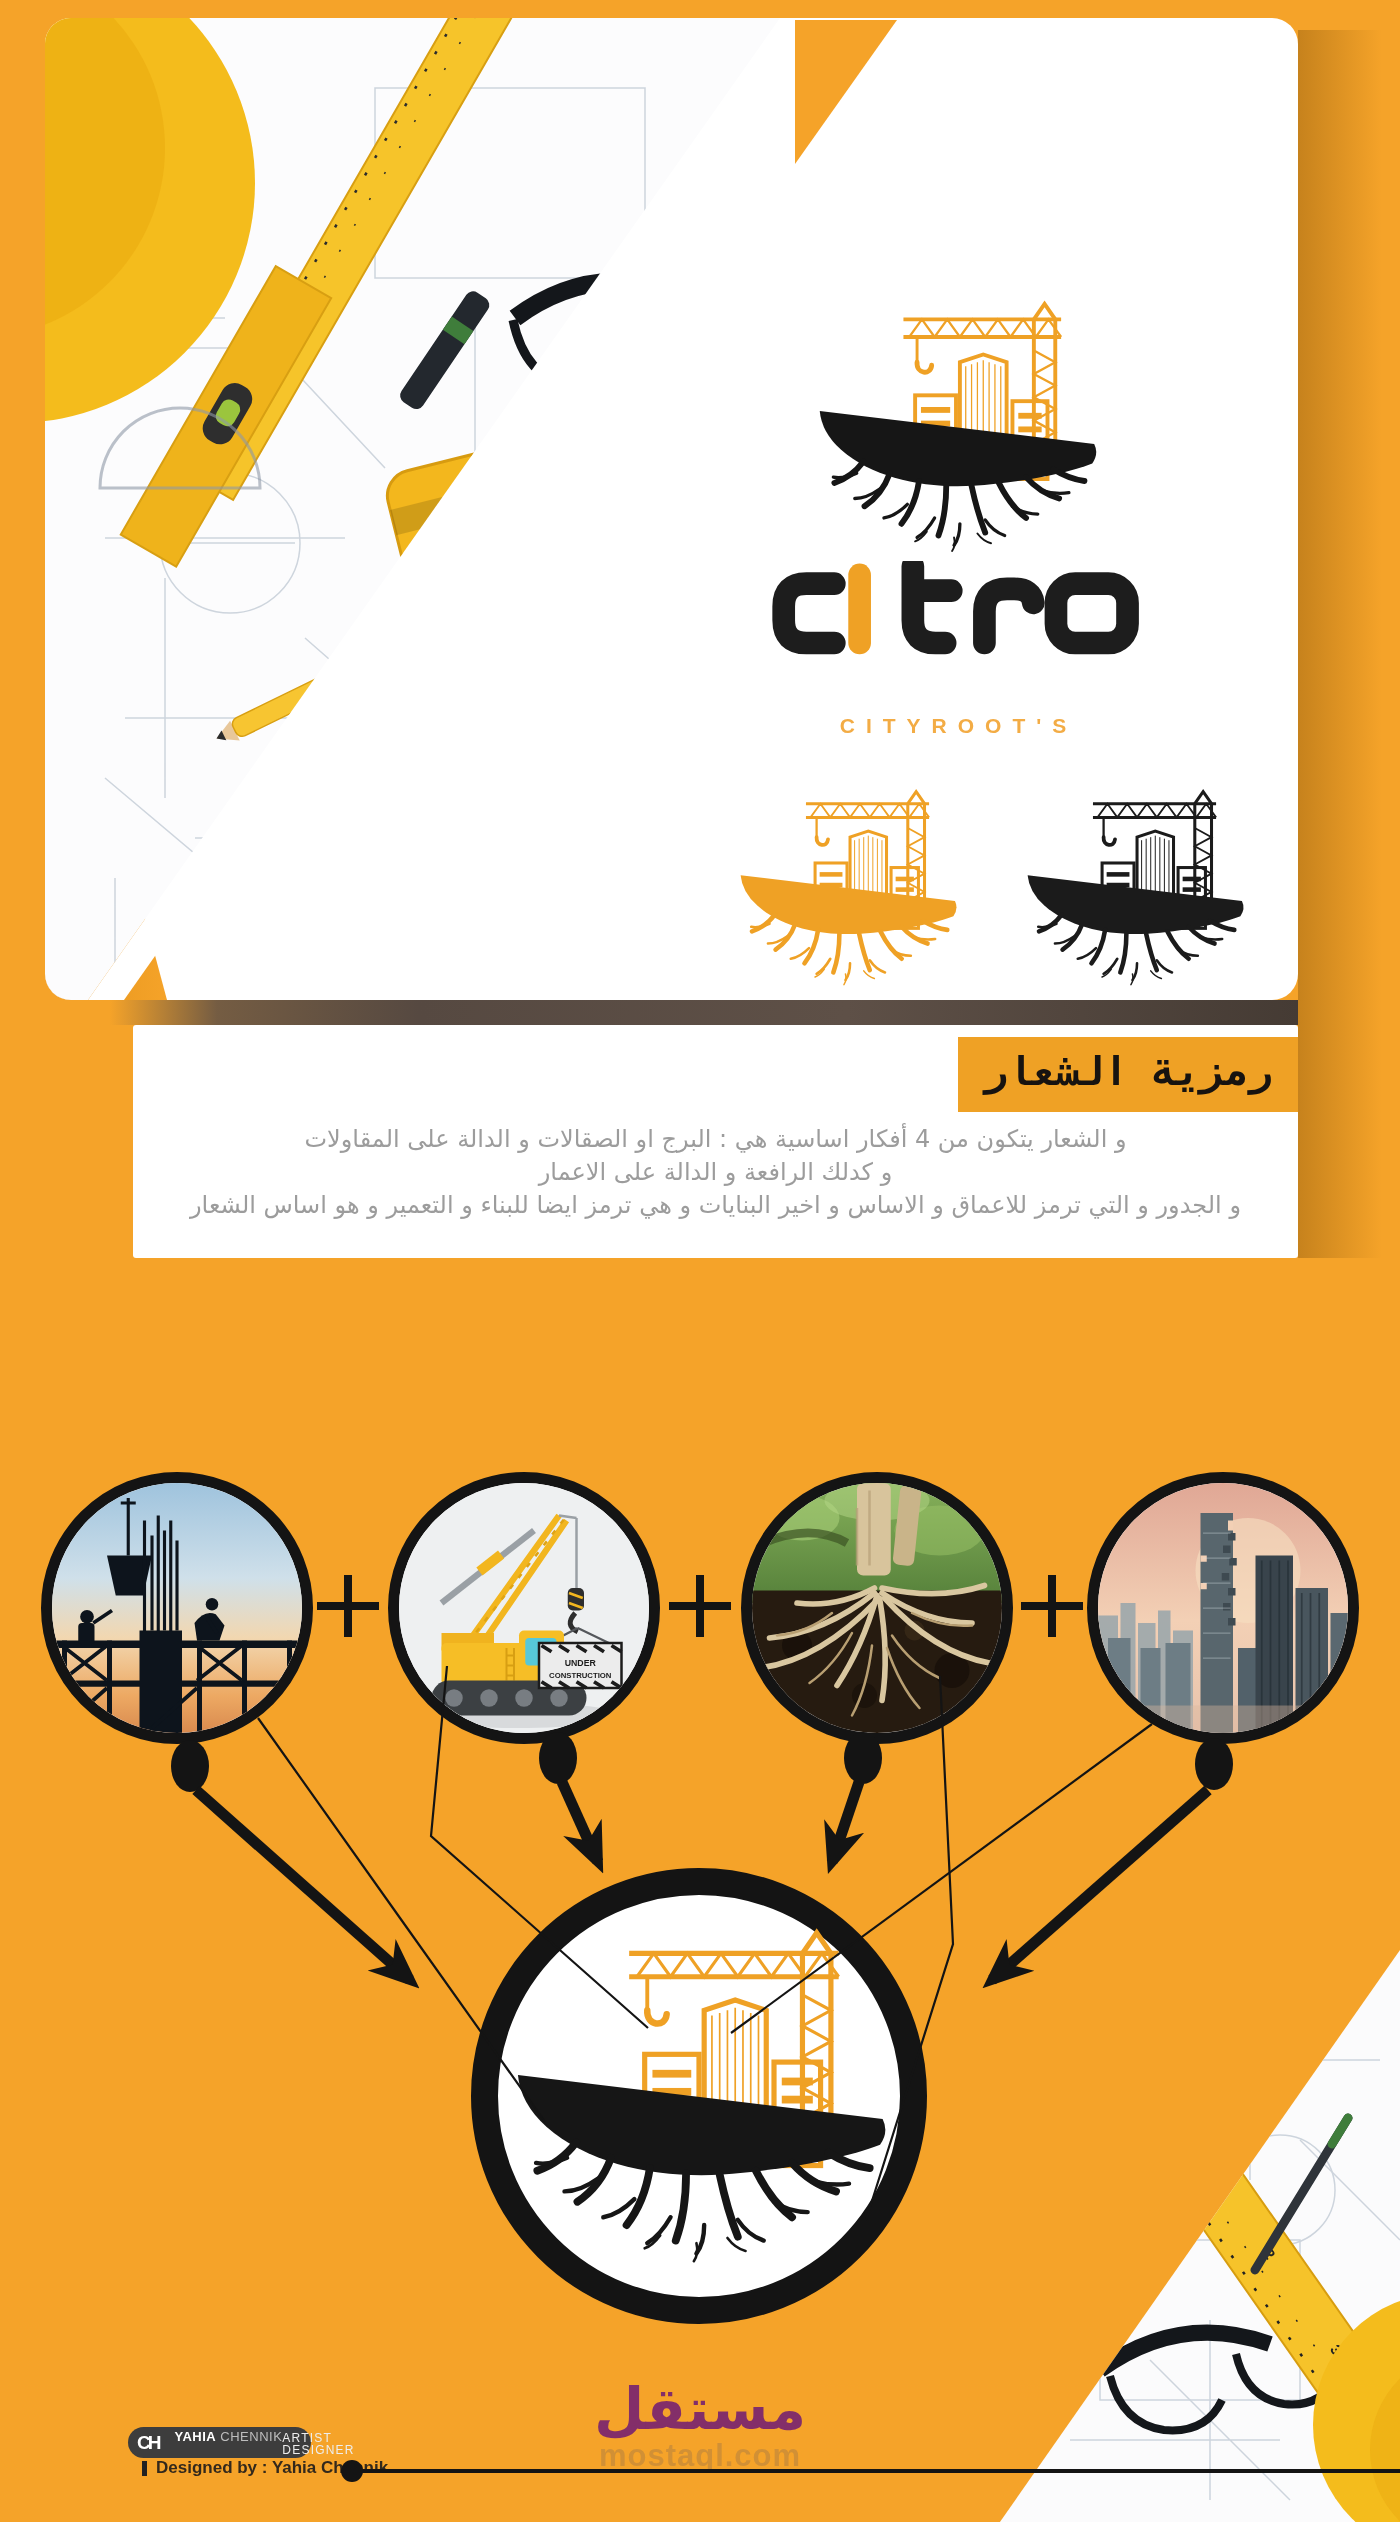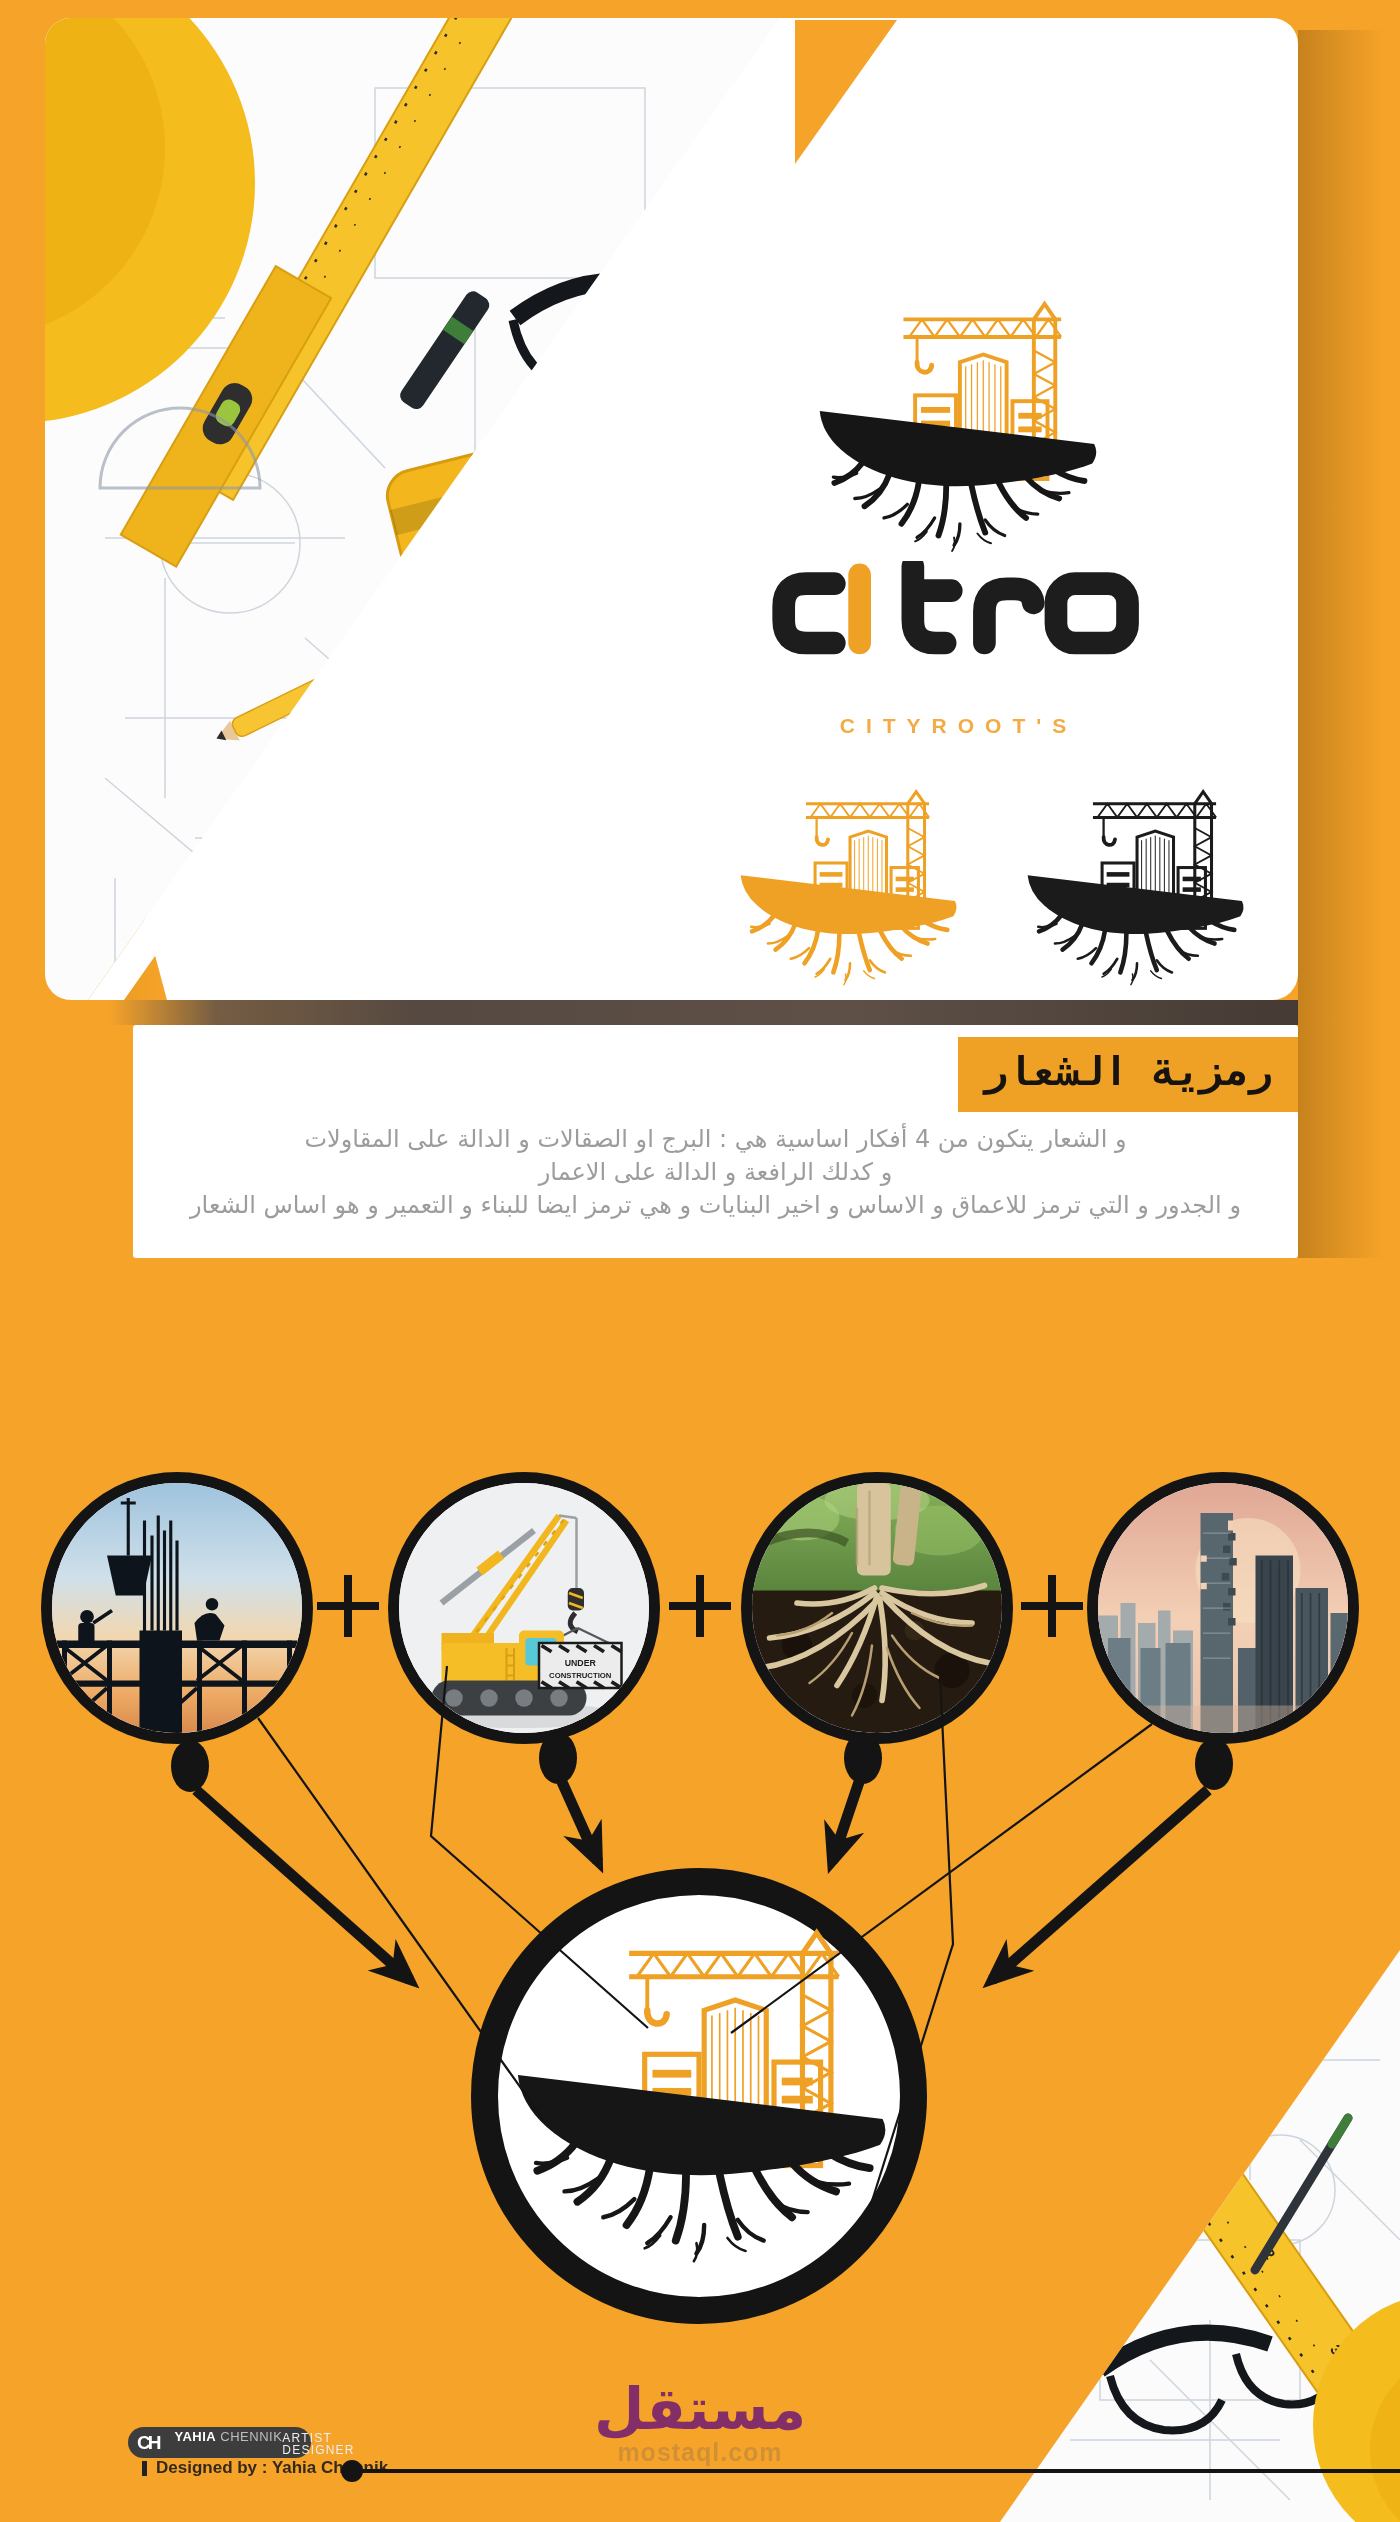--- a/index.html
+++ b/index.html
@@ -55,21 +55,21 @@
   .badge .row1{font-size:13px;letter-spacing:.5px;white-space:nowrap;}
   .badge .row1 .first{color:#fff;font-weight:700;}
   .badge .row1 .last{color:#BDBDBD;font-weight:400;}
   .badge .row2{font-size:12px;color:#EDEDED;letter-spacing:1.2px;margin-top:2px;}
   .designed{left:142px;top:2458px;display:flex;align-items:center;font-size:17px;font-weight:700;color:#33291C;}
   .designed .bar{display:inline-block;width:5px;height:15px;background:#222;margin-right:9px;}
   .end-dot{left:341px;top:2460px;width:22px;height:22px;background:#141414;border-radius:50%;}
   .rule{left:352px;top:2469px;width:1048px;height:4px;background:#141414;}
   .watermark{left:545px;top:2380px;width:310px;text-align:center;line-height:1;}
   .wm-ar{font-family:"DejaVu Sans",sans-serif;font-size:58px;font-weight:700;color:#701a75;opacity:.85;direction:rtl;}
-  .wm-en{font-size:25px;font-weight:700;color:#C98C38;opacity:.8;letter-spacing:1px;margin-top:2px;}
+  .wm-en{font-size:31px;font-weight:700;color:#C98C38;opacity:.8;letter-spacing:1px;margin-top:2px;}
 </style>
 </head>
 <body>
 
 <svg width="0" height="0" style="position:absolute">
   <defs>
     <g id="citro-mark">
 
       <g stroke="var(--s,#EFA125)" fill="none" stroke-width="4">
         <path d="M96,22 H258 M96,40 H258"></path>

